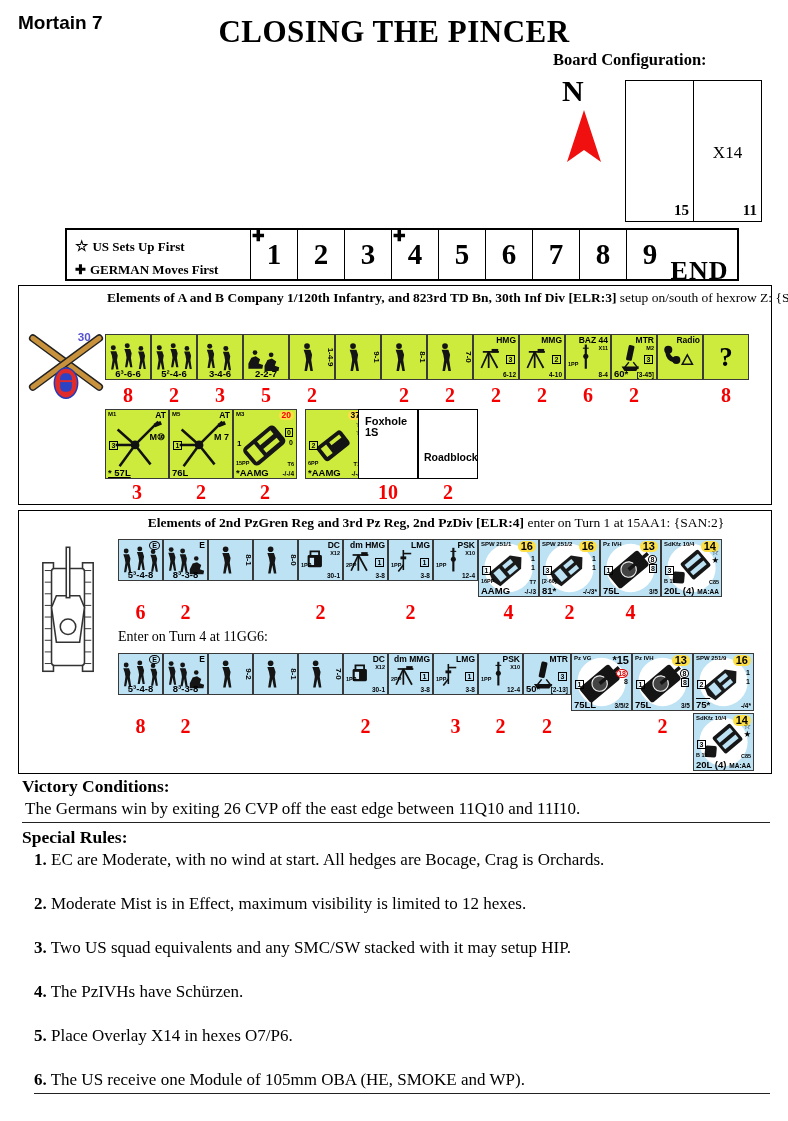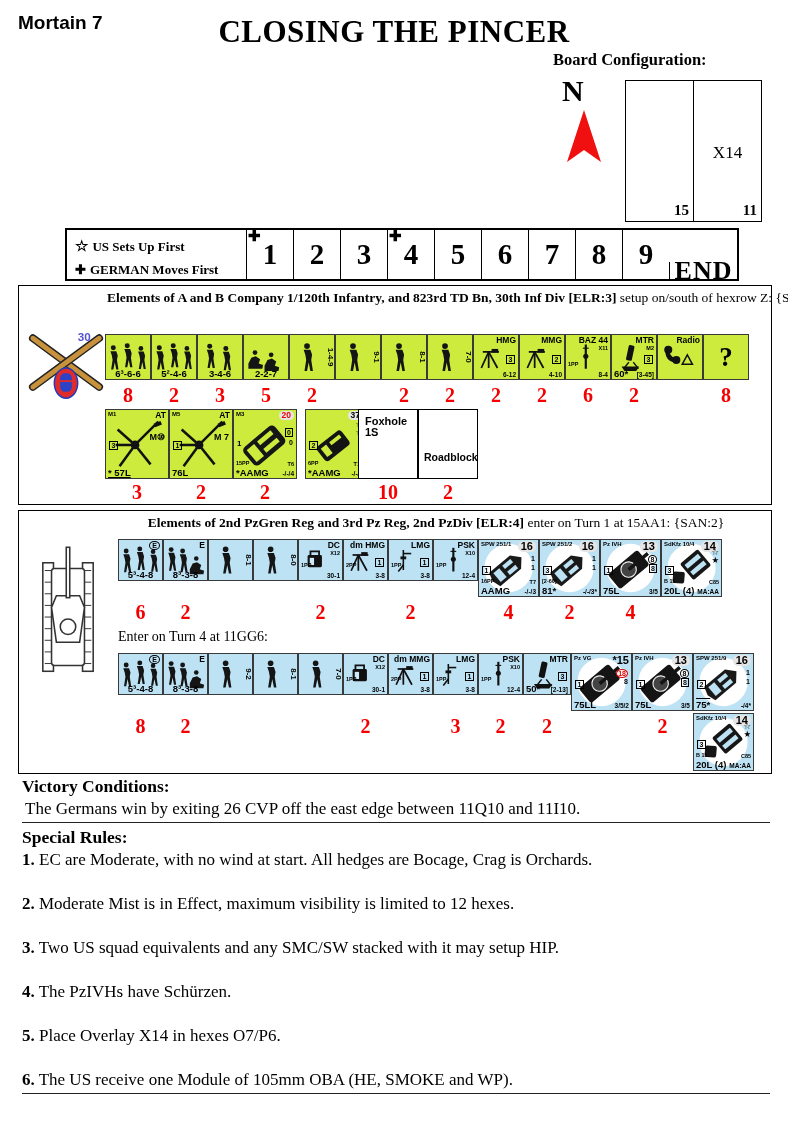--- a/index.html
+++ b/index.html
@@ -21,21 +21,21 @@
   .board-ovl{position:absolute;left:0;right:0;top:62px;text-align:center;font-size:17px;}
 
   
   .turn-track{left:65px;top:228px;width:674px;height:53px;border:2px solid #000;display:flex;box-sizing:border-box;}
   .tt-label{position:relative;width:183px;height:100%;padding:5px 0 0 8px;box-sizing:border-box;}
   .tt-line{font-size:13px;font-weight:bold;white-space:nowrap;margin-top:2px;}
   .tt-line+.tt-line{margin-top:7px;}
   .tt-star{font-size:15px;margin-right:4px;}
   .tt-cross{font-size:13px;margin-right:4px;}
   .tt-cell{position:relative;width:47px;border-left:1.5px solid #000;display:flex;align-items:center;justify-content:center;font-weight:bold;font-size:29px;box-sizing:border-box;}
-  .tt-cell.end{width:68px;font-size:26px;letter-spacing:1px;margin-top:32px;}
+  .tt-cell.end{width:52px;font-size:26px;letter-spacing:1px;margin-top:32px;}
   .tt-cell .cross{position:absolute;left:1px;top:-3px;font-size:15px;}
 
   
   .sec-box{border:1.5px solid #000;}
   .us-box{left:18px;top:285px;width:752px;height:218px;}
   .ge-box{left:18px;top:510px;width:752px;height:262px;}
   .sec-head{position:absolute;left:88px;right:6px;top:4px;text-align:center;font-size:13.5px;white-space:nowrap;}
   .sec-head b{font-weight:bold;}
   .row2-head{position:absolute;left:99px;top:118px;font-size:14px;}
 
@@ -63,41 +63,41 @@
   .L-sub{bottom:12px;left:2px;font-size:5.5px;font-weight:bold;}
   .L-subr{bottom:11px;right:2px;font-size:5.5px;font-weight:bold;}
   .L-ml{top:44%;left:3px;font-size:8px;font-weight:bold;}
   .L-r1{top:26%;right:3px;font-size:7px;font-weight:bold;}
   .L-r2{top:43%;right:3px;font-size:7px;font-weight:bold;}
   .L-stars{top:14%;right:2px;font-size:8.5px;line-height:9px;white-space:pre;text-align:center;}
   .L-q{inset:0;display:flex;align-items:center;justify-content:center;font-family:"Liberation Serif",serif;font-weight:bold;font-size:27px;}
   .L-mk1{top:6px;left:6px;font-size:11px;font-weight:bold;line-height:14px;white-space:pre;}
   .L-mk2{bottom:16px;left:5px;font-size:10.5px;font-weight:bold;}
   .m-red{color:#f50000;}
-  .m-circle{background:#e5e5e5;border-radius:8px;padding:0 3px;}
+  .m-circle{background:#fde047;border-radius:8px;padding:0 3px;}
   .m-circle2{border:1px solid #000;border-radius:50%;background:#fff;padding:0 1.5px;}
   .m-box{border:1px solid #000;padding:0 1px;}
   .m-redc{color:#e00000;border:1px solid #e00000;border-radius:50%;background:#fff;padding:0 1px;}
   .m-big{font-size:11px;}
   .m-under{text-decoration:underline;}
   .m-over{text-decoration:overline;}
   .m-left{left:3px;}
   .m-right{right:3px;}
 
   
   .us-emblem{left:8px;top:38px;width:78px;height:84px;}
   .ge-emblem{left:18px;top:32px;width:62px;height:150px;}
   .emblem svg{width:100%;height:100%;display:block;}
 
   
   .textblock{position:absolute;left:22px;right:18px;top:776px;}
   .vc-label,.sr-label{font-weight:bold;font-size:17.5px;margin:0 0 2px 0;}
   .vc-text{font-size:17px;margin:0 0 3px 3px;}
   .vc-hr{border:none;border-top:1.5px solid #222;margin:2px 0 4px 0;}
-  .rule{font-size:17px;margin:0 0 24px 0;}
+  .rule{font-size:17px;margin:0 0 24px 12px;}
   .rule b{font-weight:bold;}
   .rule.last{border-bottom:1.5px solid #222;padding-bottom:3px;margin-bottom:0;}
 </style>
 </head>
 <body>
 
 <div class="page">
 
   <div class="abs scen-id">Mortain 7</div>
   <div class="abs title">CLOSING THE PINCER</div>

